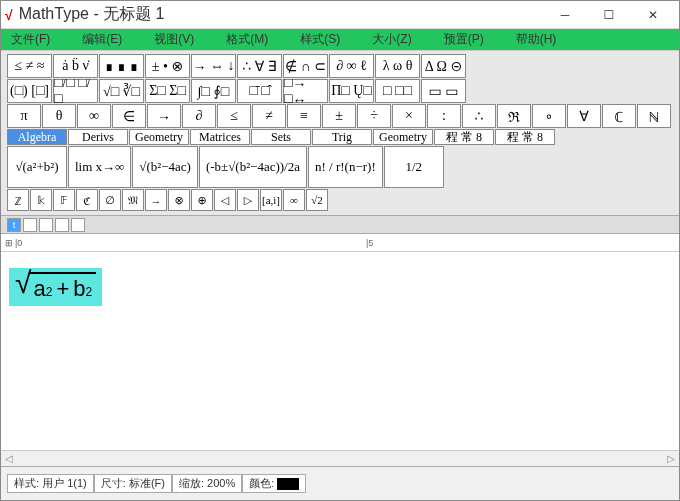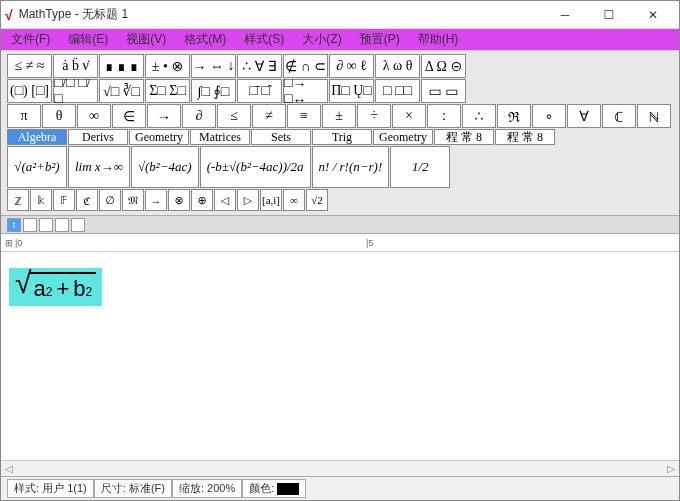--- a/index.html
+++ b/index.html
@@ -1,46 +1,46 @@
 <!DOCTYPE html>
 <html><head>
 <meta charset="utf-8">
 <style>
 *{margin:0;padding:0;box-sizing:border-box;font-family:"Microsoft YaHei",Arial,sans-serif}
 body{background:#fff;font-size:11px;overflow:hidden}
 .window{width:680px;height:501px;border:1px solid #888;display:flex;flex-direction:column;background:#f0f0f0}
 .titlebar{height:28px;background:#fff;display:flex;align-items:center;padding:0 4px;border-bottom:1px solid #ddd}
 .titlebar .icon{color:#d00;font-size:14px;font-weight:bold;margin-right:6px}
-.titlebar .title{flex:1;font-size:12px;color:#333}
+.titlebar .title{flex:1;font-size:16px;color:#333}
 .tbtn{width:44px;height:28px;display:flex;align-items:center;justify-content:center;font-size:12px;color:#333}
-.menubar{height:22px;background:#d946ef;display:flex;align-items:flex-end;padding:0 4px;gap:6px;border-bottom:1px solid #ccc}
+.menubar{height:22px;background:#22c55e;display:flex;align-items:flex-end;padding:0 4px;gap:20px;border-bottom:1px solid #ccc}
 .menu{padding:2px 6px;font-size:12px;color:#333}
 .palette{background:#e8e8e8;padding:3px 6px;border-bottom:1px solid #aaa}
 .prow{display:flex;gap:1px;margin-bottom:1px;flex-wrap:nowrap;overflow:hidden}
 .pbtn{border:1px solid #888;background:#fff;color:#000;display:flex;align-items:center;justify-content:center;font-family:"Times New Roman","Segoe UI Symbol",serif;font-size:14px;cursor:pointer;flex-shrink:0}
 .pbtn.sm{width:34px;height:24px}
 .pbtn.w{width:45px;height:24px}
 .pbtn.tb{height:16px;min-width:60px;font-size:12px;padding:0 4px;white-space:nowrap}
 .pbtn.tb.sel{background:#4a90e2;color:#fff}
-.pbtn.lg{height:42px;min-width:60px;font-size:13px;padding:0 6px;font-style:italic}
+.pbtn.lg{height:42px;min-width:60px;font-size:13px;padding:0 6px;}
 .pbtn.tn{width:22px;height:22px;font-size:11px}
 .tabstrip{height:18px;background:#ddd;display:flex;align-items:center;padding:0 6px;gap:2px;border-bottom:1px solid #aaa}
 .tab{width:14px;height:14px;border:1px solid #999;background:#fff;font-size:9px;display:flex;align-items:center;justify-content:center;color:#444}
 .tab.act{background:#4aa0ff;color:#fff}
 .ruler{height:18px;background:#fff;border-bottom:1px solid #ccc;display:flex;align-items:center;padding:0 4px;gap:2px;font-size:9px;color:#666;position:relative}
 .ruler::before{content:"|0";left:14px;position:absolute}
 .ruler::after{content:"|5";left:365px;position:absolute}
 .editor{flex:1;background:#fff;padding:16px 8px;overflow:auto}
 .formula{display:inline-block;background:#5ee6e1;padding:4px 6px;font-family:"Times New Roman",serif;font-size:22px}
 .formula .root{display:flex;align-items:flex-start}
 .formula .surd{font-size:30px;line-height:22px;margin-right:-2px}
 .formula .rad{border-top:2px solid #000;padding:2px 4px 0 4px;display:flex;align-items:baseline}
 .formula sup{font-size:12px;vertical-align:super}
 .scrolls{height:16px;background:#f0f0f0;border-top:1px solid #ccc;display:flex;align-items:center;justify-content:space-between;padding:0 4px;font-size:10px;color:#888}
-.status{height:24px;background:#f0f0f0;border-top:1px solid #aaa;display:flex;align-items:center;padding:0 6px;gap:0;font-size:11px;color:#333}
+.status{height:34px;background:#f0f0f0;border-top:1px solid #aaa;display:flex;align-items:center;padding:0 6px;gap:0;font-size:11px;color:#333}
 .status>span{border:1px solid #aaa;padding:1px 6px;background:#fff}
 .colorsw{width:22px;height:12px;background:#000;display:inline-block;vertical-align:middle}
 </style>
 </head>
 <body>
 
 <div class="window">
 
   <div class="titlebar">
     <span class="icon">√</span>

